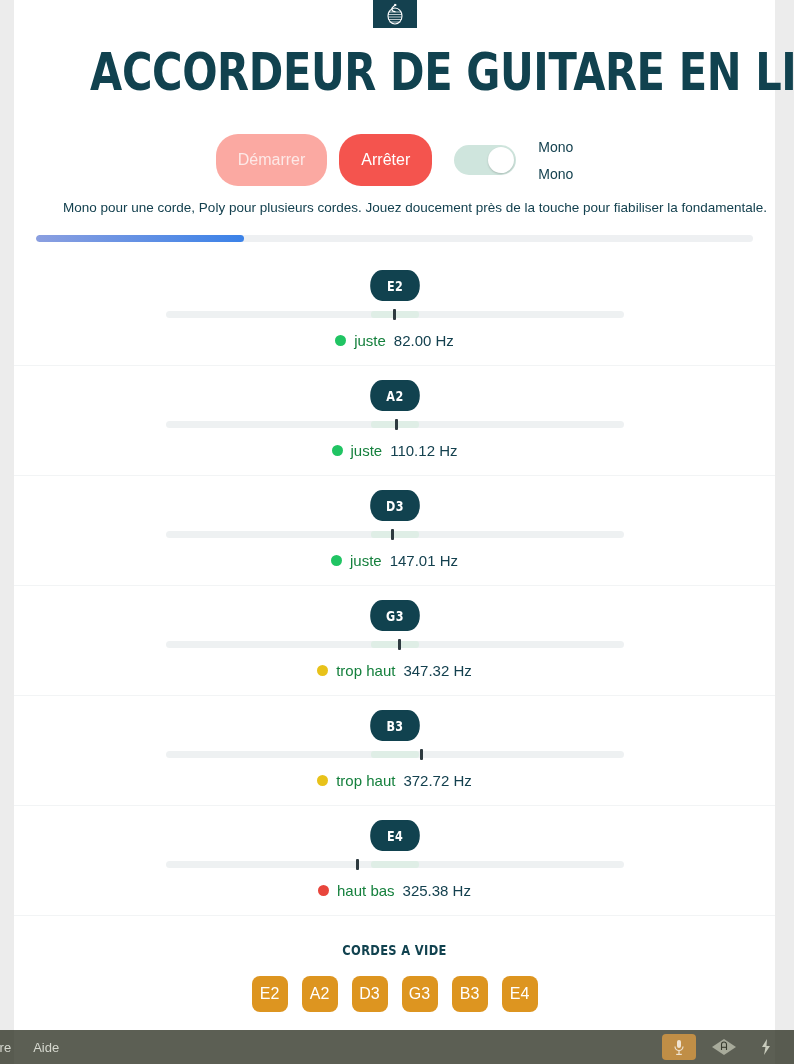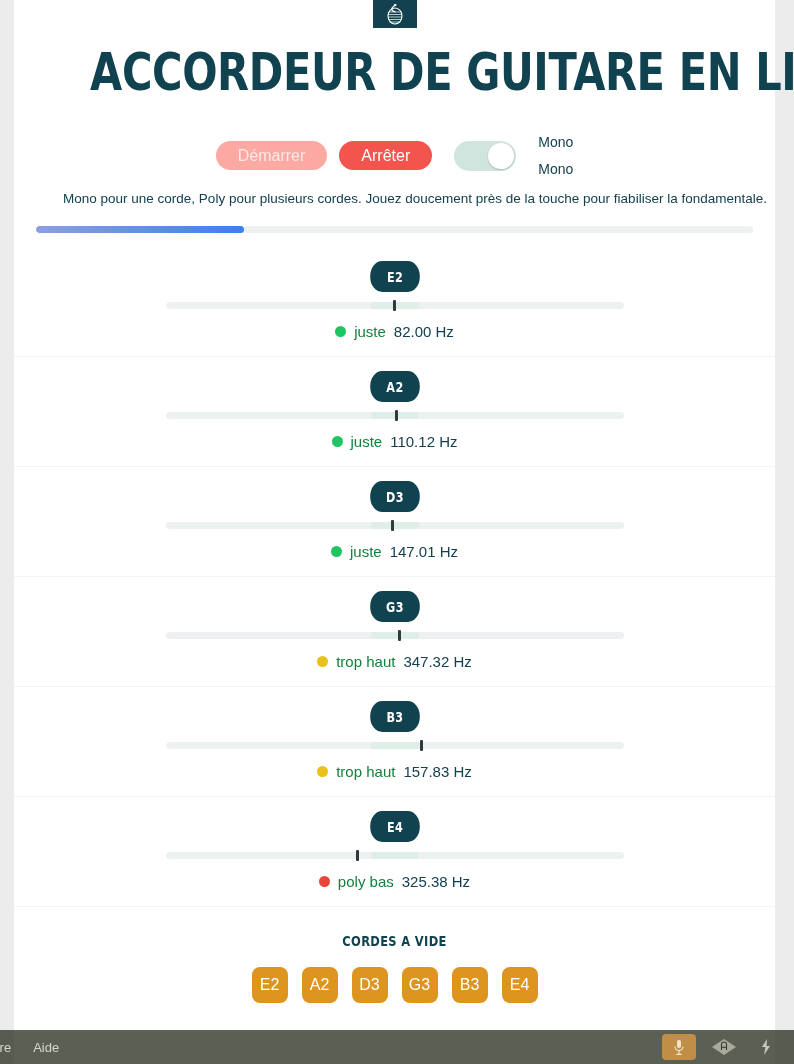--- a/index.html
+++ b/index.html
@@ -64,21 +64,21 @@
   
   .controls{
     margin-top:36px;
     display:flex;align-items:center;justify-content:center;
     gap:12px;
   }
   .btn-pill{
     border:none;
     border-radius:22px;
     padding:0 22px;
-    height:29px;
+    height:52px;
     font-family:"Liberation Sans", sans-serif;
     font-size:16px;
     color:#ffffff;
     cursor:pointer;
     display:inline-flex;align-items:center;justify-content:center;
   }
   .btn-start{background:#fba9a2;color:#fde9e7;}
   .btn-stop{background:#f4544e;}
 
   .switch{
@@ -329,32 +329,32 @@
         </div>
         <div class="string-row">
           <div class="note-pill">B3</div>
           <div class="meter">
             <div class="zone"></div>
             <div class="needle" style="left: calc(56% - 1.5px);"></div>
           </div>
           <div class="readout">
             <span class="dot" style="background: rgb(232, 194, 26);"></span>
             <span class="status">trop haut</span>
-            <span class="freq">157.83 Hz</span>
+            <span class="freq">372.72 Hz</span>
           </div>
         </div>
         <div class="string-row">
           <div class="note-pill">E4</div>
           <div class="meter">
             <div class="zone"></div>
             <div class="needle" style="left: calc(42% - 1.5px);"></div>
           </div>
           <div class="readout">
             <span class="dot" style="background: rgb(232, 69, 60);"></span>
-            <span class="status">poly bas</span>
+            <span class="status">haut bas</span>
             <span class="freq">325.38 Hz</span>
           </div>
         </div>
       </div>
 
     <div class="open-title">CORDES A VIDE</div>
     <div class="open-row" id="open-row">
         <button class="open-btn">E2</button>
         <button class="open-btn">A2</button>
         <button class="open-btn">D3</button>

